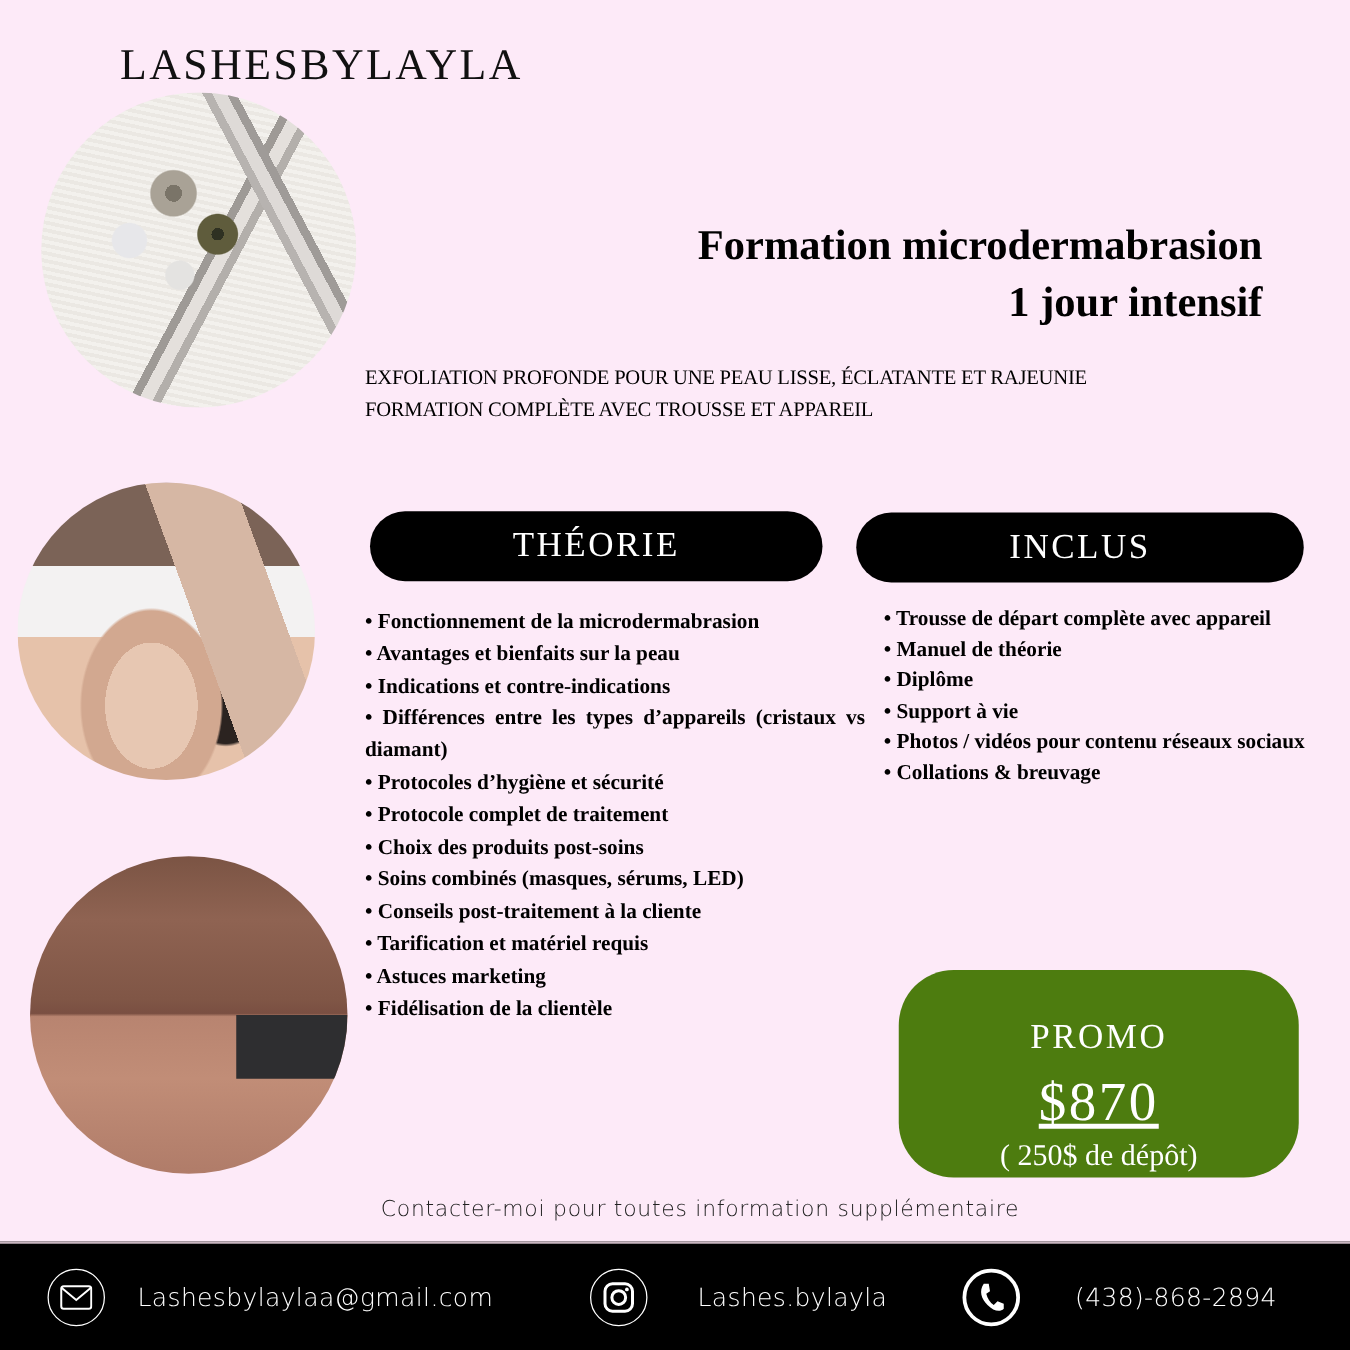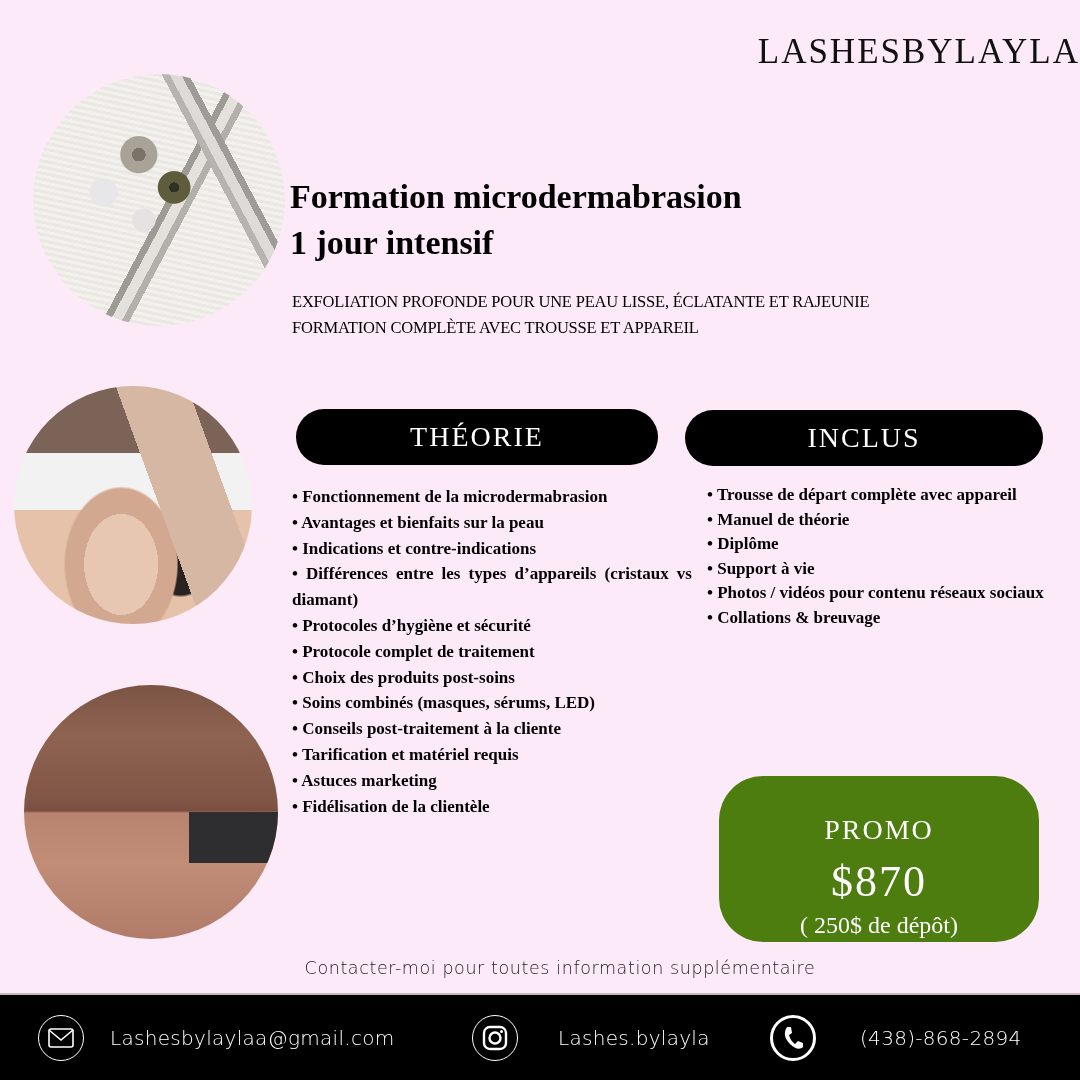--- a/index.html
+++ b/index.html
@@ -8,29 +8,29 @@
     background: #fdeaf8;
     font-family: "DejaVu Serif", serif;
     color: #000;
     position: relative;
   }
   .abs { position: absolute; }
 
   
   .brand {
     left: 0; width: 1080px; top: 32px; padding-left: 96px;
-    text-align: right;
+    text-align: left;
     font-family: "Liberation Serif", serif;
     font-size: 35px; letter-spacing: 2px; color: #111;
   }
 
   
   .title {
     left: 290px; width: 720px; top: 174px;
-    text-align: left;
+    text-align: right;
     font-family: "Liberation Serif", serif;
     font-weight: bold;
     font-size: 34px; line-height: 46px;
   }
 
   .subtitle {
     left: 292px; top: 289px; width: 770px;
     font-family: "Liberation Serif", serif;
     font-weight: normal;
     font-size: 16.5px; line-height: 26px;
@@ -95,21 +95,21 @@
   .list li.just { text-align: justify; text-align-last: left; }
 
   
   .promo {
     left: 719px; top: 776px; width: 320px; height: 166px;
     background: #4d7c0f; border-radius: 44px; color: #fff;
     font-family: "Liberation Serif", serif;
     text-align: center;
   }
   .promo-label { position: absolute; left: 0; right: 0; top: 38px; font-size: 28px; letter-spacing: 2px; }
-  .promo-price { position: absolute; left: 0; right: 0; top: 80px; font-size: 44px; letter-spacing: 2px; }
+  .promo-price { position: absolute; left: 0; right: 0; top: 80px; font-size: 44px; letter-spacing: 2px; text-decoration: underline; }
   .promo-deposit { position: absolute; left: 0; right: 0; top: 136px; font-size: 24px; }
 
   .contact-note {
     left: 0; width: 1120px; top: 958px; text-align: center;
     font-family: "DejaVu Sans", sans-serif; font-weight: 300;
     font-size: 17.5px; color: #222; letter-spacing: 0.6px;
   }
 
   
   .footer {

